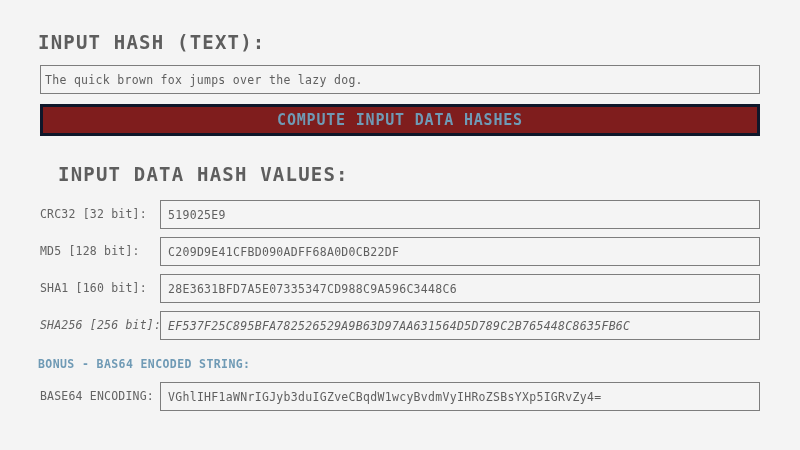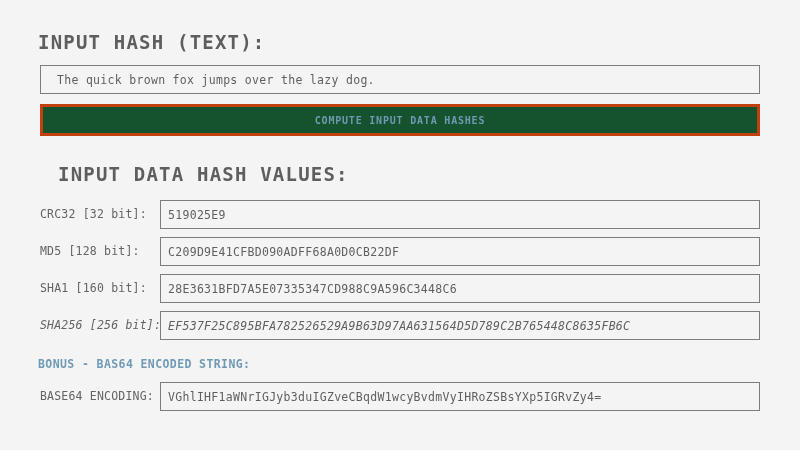--- a/index.html
+++ b/index.html
@@ -30,35 +30,35 @@
     position: absolute;
     left: 40px;
     width: 720px;
     height: 29px;
     border: 1px solid #7d7d7d;
     background: #f4f4f4;
     font-family: "DejaVu Sans Mono", "Liberation Mono", monospace;
     font-size: 11.5px;
     letter-spacing: 0.3px;
     color: #5f5f5f;
-    padding: 0 0 0 16px;
+    padding: 0 0 0 4px;
     outline: none;
   }
   #input-text-field { top: 65px; }
   .compute-btn {
     position: absolute;
     left: 40px;
     top: 104px;
     width: 720px;
     height: 32px;
-    background: #14532d;
-    border: 3px solid #c2410c;
+    background: #7f1d1d;
+    border: 3px solid #0f172a;
     color: #6f9ab5;
     font-family: "DejaVu Sans Mono", "Liberation Mono", monospace;
-    font-size: 10px;
+    font-size: 15px;
     font-weight: bold;
     letter-spacing: 0.8px;
     text-align: center;
     cursor: pointer;
   }
   .row-label {
     position: absolute;
     left: 40px;
     width: 118px;
     height: 29px;

